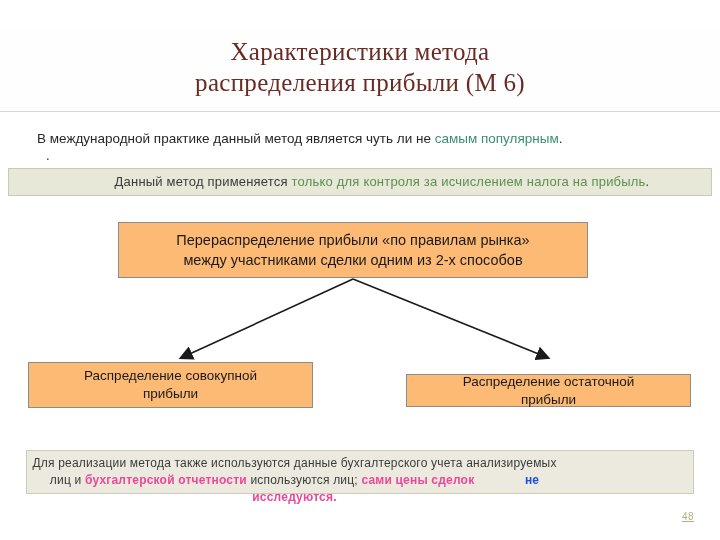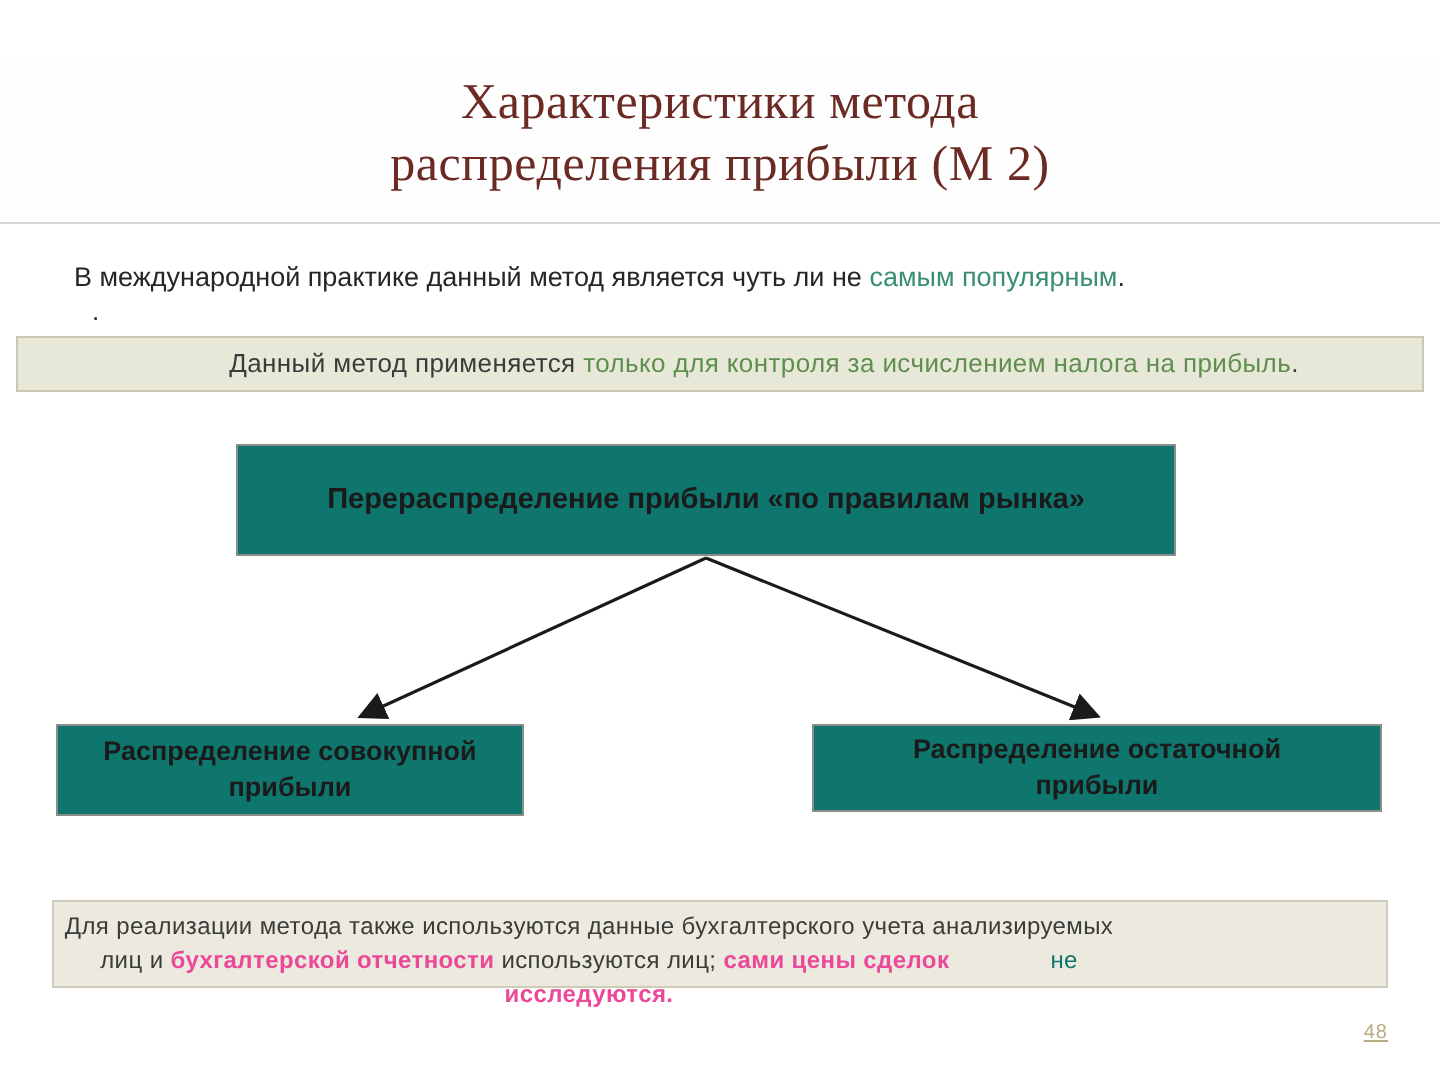--- a/index.html
+++ b/index.html
@@ -88,51 +88,50 @@
     color: #3b3b3b;
     line-height: 20px;
     letter-spacing: 0.2px;
     padding-left: 22px;
   }
   .banner-text .hl { color: #5e8f4f; }
 
   
   .box {
     position: absolute;
-    background: #0f766e;
+    background: #fdba74;
     border: 1px solid #8c8c8c;
     box-sizing: border-box;
     display: flex;
     align-items: center;
     justify-content: center;
     text-align: center;
     color: #1a1a1a;
-    font-weight: bold;
   }
   .box-top {
     left: 118px;
     top: 222px;
     width: 470px;
     height: 56px;
     font-size: 14.5px;
     line-height: 20px;
   }
   .box-left {
     left: 28px;
     top: 362px;
-    width: 234px;
+    width: 285px;
     height: 46px;
     font-size: 13.5px;
     line-height: 18px;
   }
   .box-right {
     left: 406px;
-    top: 362px;
+    top: 374px;
     width: 285px;
-    height: 44px;
+    height: 33px;
     font-size: 13.5px;
     line-height: 18px;
     justify-content: center;
   }
   .box p { margin: 0; padding: 0 8px; }
 
   
   .arrows {
     position: absolute;
     left: 0;
@@ -158,42 +157,42 @@
     left: 26px;
     top: 455px;
     width: 537px;
     text-align: center;
     font-size: 12px;
     line-height: 17px;
     color: #3b3b3b;
     letter-spacing: 0.2px;
   }
   .note-text b { font-weight: bold; color: #ec4899; }
-  .note-text .red { color: #0f766e; font-weight: normal; margin-left: 47px; }
+  .note-text .red { color: #1d4ed8; font-weight: bold; margin-left: 47px; }
 
   
   .page-num {
     position: absolute;
     right: 26px;
     bottom: 18px;
     font-size: 10px;
     color: #b9ad86;
     letter-spacing: 0.5px;
     text-decoration: underline;
   }
 </style>
 </head>
 <body>
 
 <div class="slide">
 
   <div class="title-band"></div>
   <div class="title-text">
     <span class="ln">Характеристики метода</span>
-    <span class="ln">распределения прибыли (М 2)</span>
+    <span class="ln">распределения прибыли (М 6)</span>
   </div>
 
   <div class="dot-mark">.</div>
 
   <div class="intro">
     <span>В международной практике данный метод является чуть ли не </span><span class="hl">самым популярным</span><span>.</span>
   </div>
 
   <div class="banner"></div>
   <div class="banner-text">
@@ -206,20 +205,21 @@
         <path d="M0,0 L9,4.5 L0,9 z" fill="#1a1a1a"></path>
       </marker>
     </defs>
     <line x1="353" y1="279" x2="183" y2="357" stroke="#1a1a1a" stroke-width="1.6" marker-end="url(#ah)"></line>
     <line x1="353" y1="279" x2="546" y2="357" stroke="#1a1a1a" stroke-width="1.6" marker-end="url(#ah)"></line>
   </svg>
 
   <div class="box box-top">
     <p>
       <span>Перераспределение прибыли «по правилам рынка»</span><br>
+      <span>между участниками сделки одним из 2-х способов</span>
     </p>
   </div>
 
   <div class="box box-left">
     <p>
       <span>Распределение совокупной</span><br>
       <span>прибыли</span>
     </p>
   </div>
 

